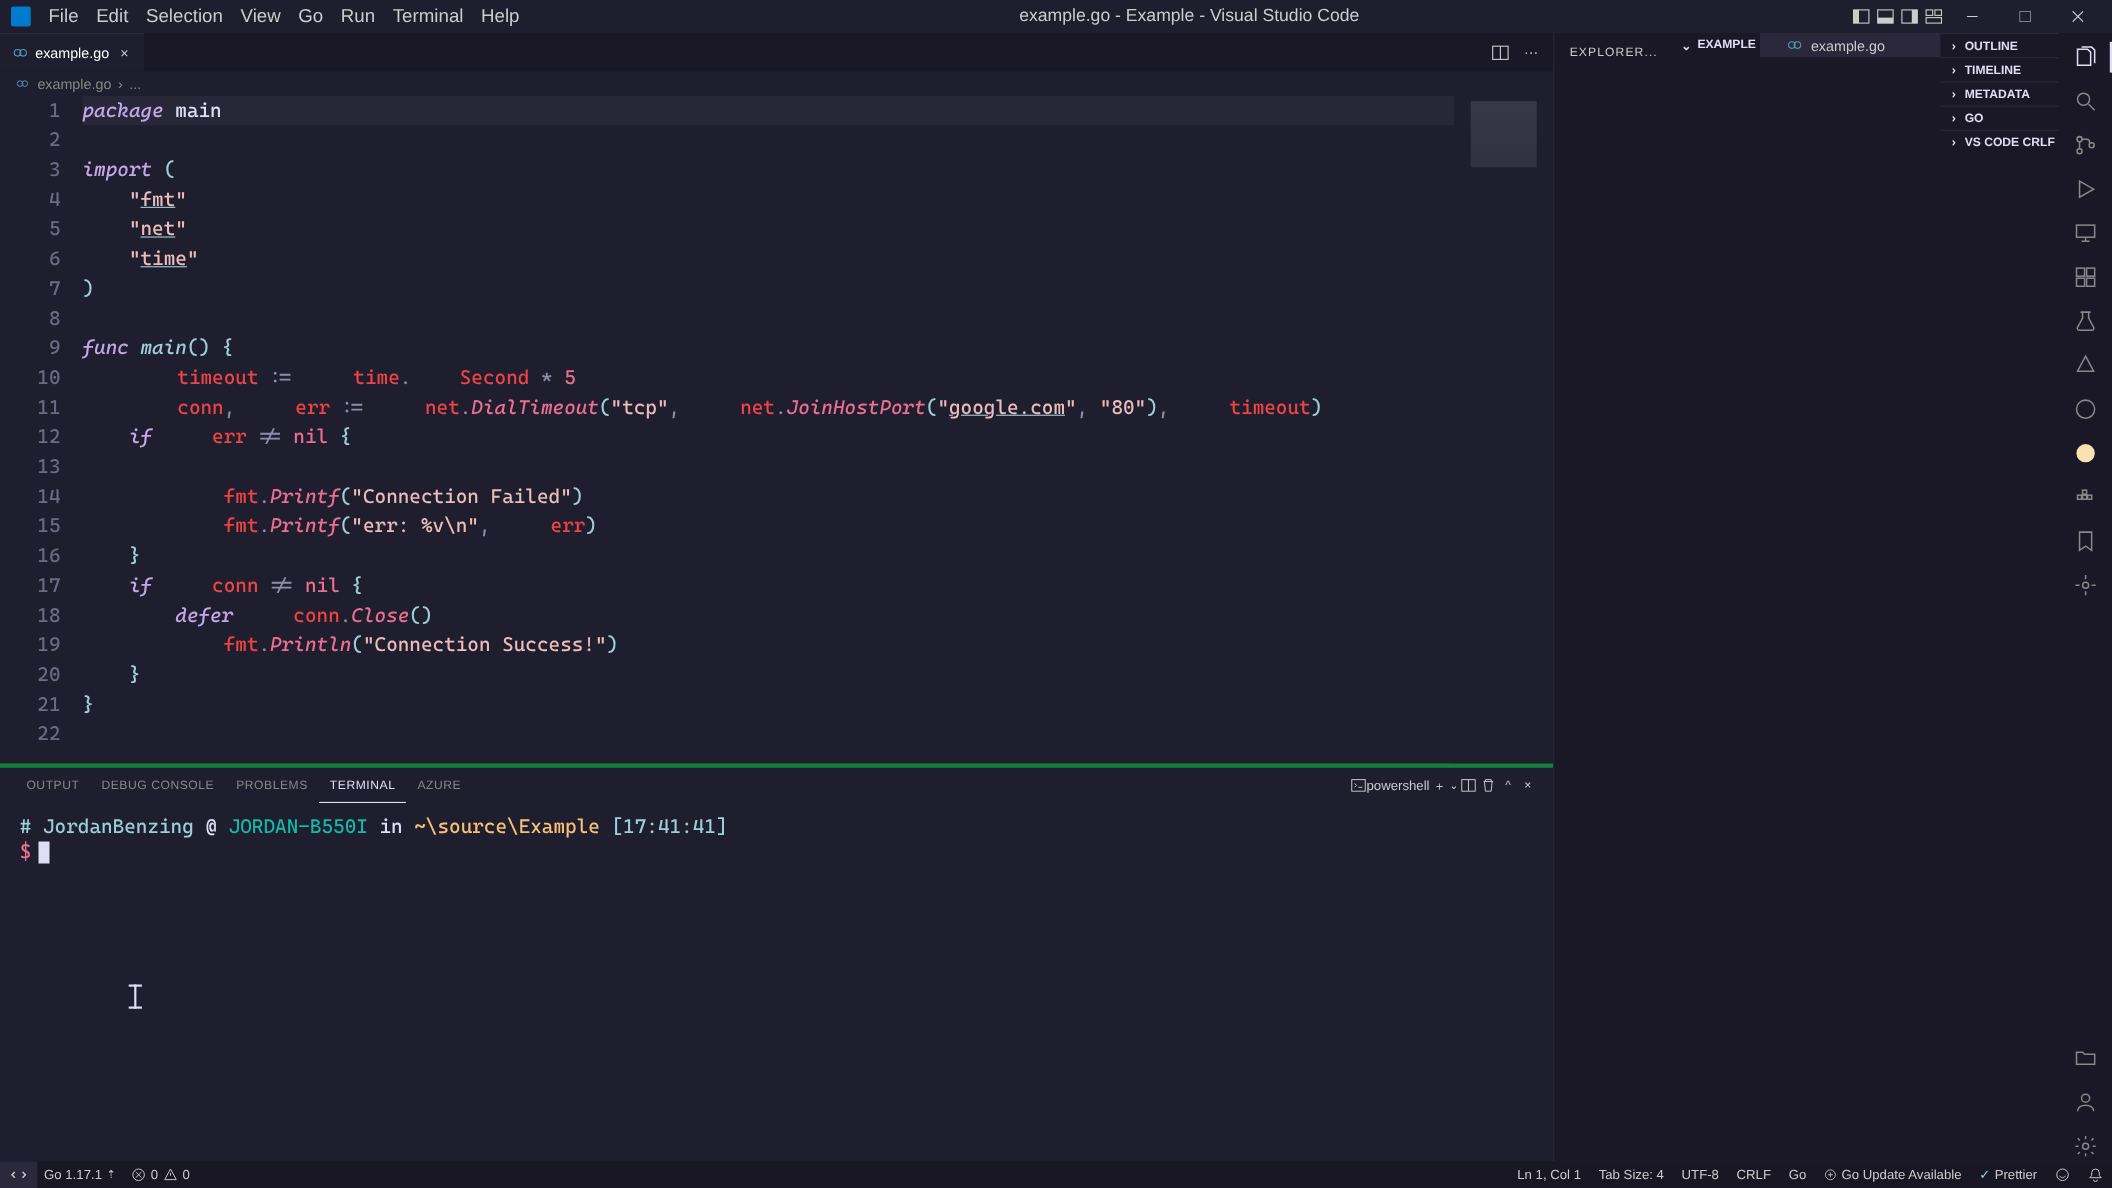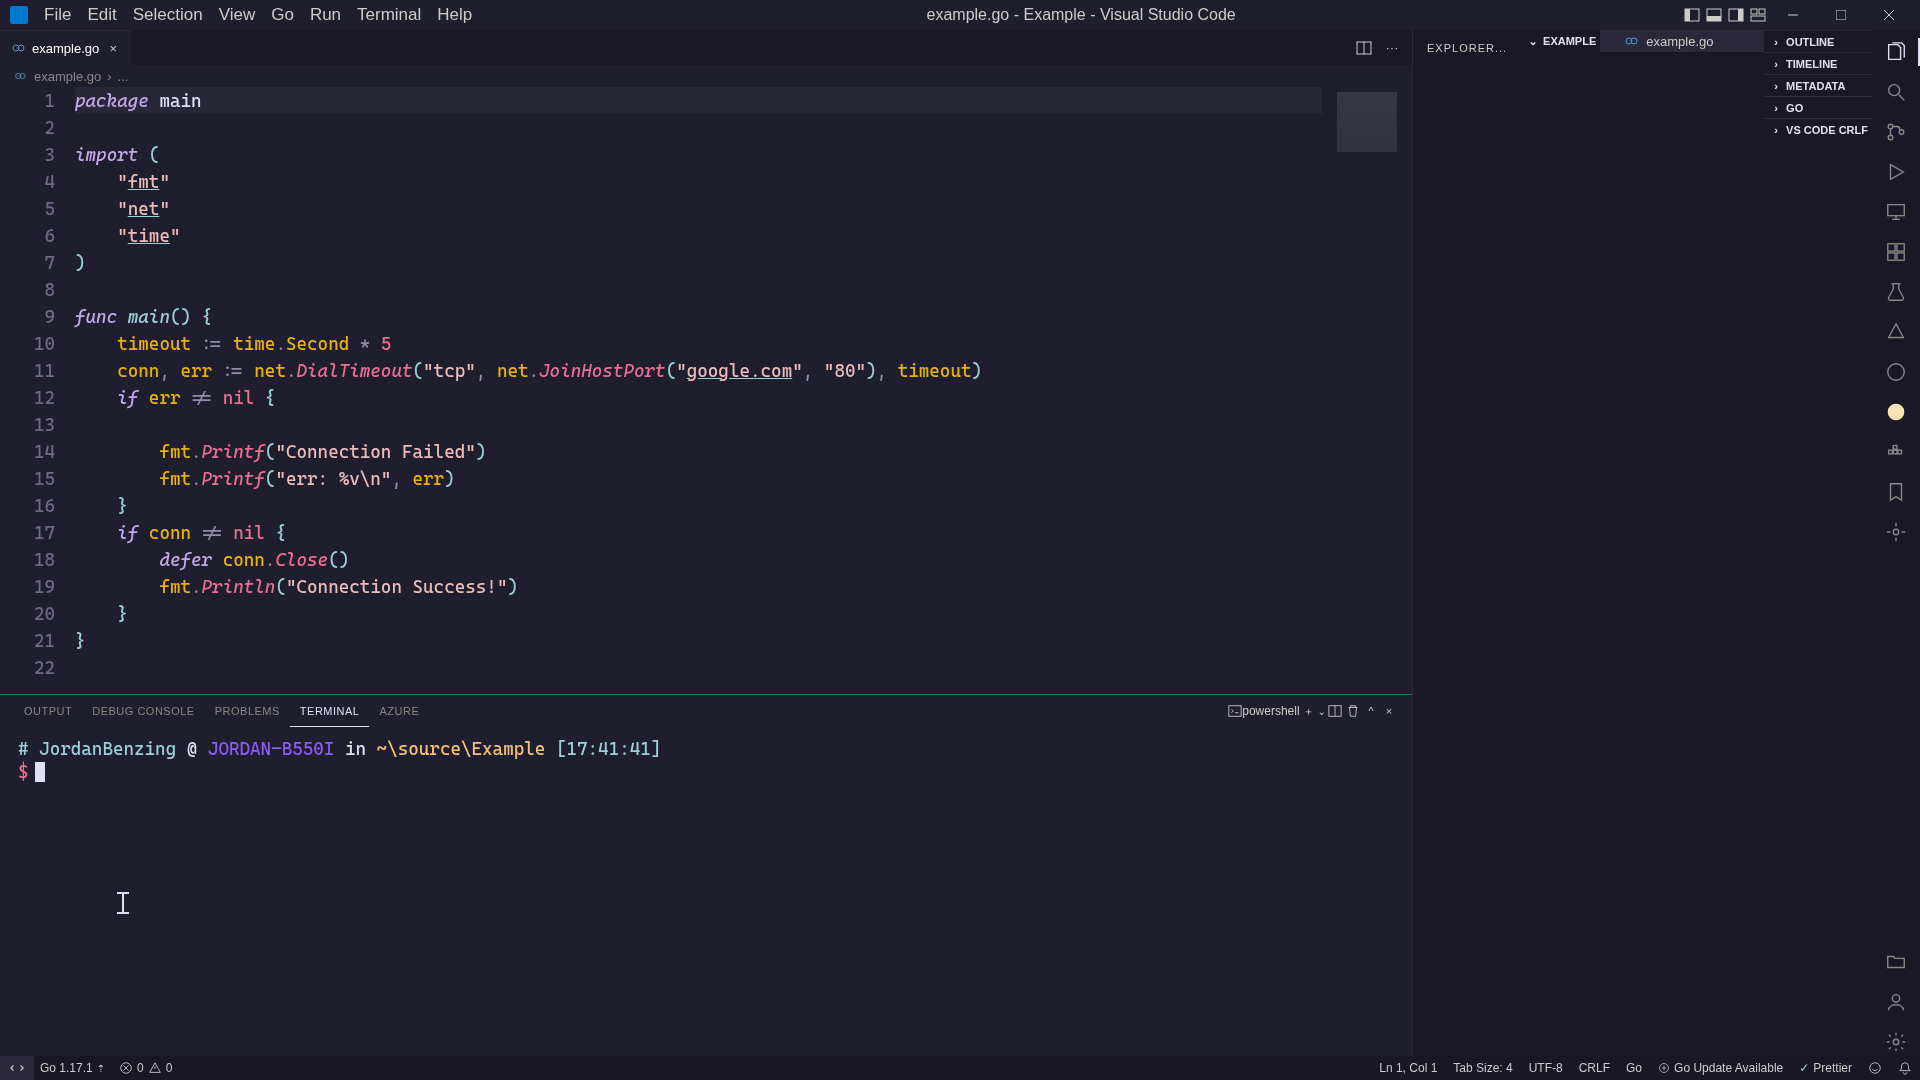--- a/index.html
+++ b/index.html
@@ -61,40 +61,40 @@
 .current-line { background: rgba(110,106,134,0.12); position: absolute; left: 0; right: 20px; height: 27px; top: 0; z-index: 0; }
 .code-content { position: relative; z-index: 1; }
 .minimap { position: absolute; top: 0; right: 0; width: 90px; height: 100%; background: #1e1e2e; }
 .minimap-content { width: 60px; height: 60px; margin-left: 15px; margin-top: 5px; background: linear-gradient(180deg, rgba(200,200,220,0.25) 0%, rgba(200,200,220,0.18) 100%); opacity: 0.6; }
 
 .tok-keyword { color: #c4a7e7; font-style: italic; }
 .tok-package { color: #e0def4; }
 .tok-string { color: #ebbcba; }
 .tok-string-u { color: #ebbcba; text-decoration: underline; text-decoration-color: #9ccfd8; }
 .tok-func { color: #9ccfd8; font-style: italic; }
-.tok-ident { color: #eab308; }
+.tok-ident { color: #ef4444; margin-left: 44px; }
 .tok-number { color: #eb6f92; }
 .tok-op { color: #908caa; }
 .tok-paren { color: #9ccfd8; }
 .tok-call { color: #eb6f92; font-style: italic; }
 .tok-builtin { color: #eb6f92; }
 
-.panel { height: 362px; background: #1e1e2e; border-top: 1px solid #15803d; display: flex; flex-direction: column; }
+.panel { height: 362px; background: #1e1e2e; border-top: 4px solid #15803d; display: flex; flex-direction: column; }
 .panel-tabs { height: 32px; display: flex; align-items: center; padding: 0 14px; font-size: 11px; }
 .panel-tab { padding: 0 10px; color: #888; letter-spacing: 0.5px; cursor: pointer; height: 32px; display: flex; align-items: center; }
 .panel-tab.active { color: #e0def4; border-bottom: 1px solid #e0def4; }
 .panel-actions { margin-left: auto; display: flex; align-items: center; color: #cccccc; }
 .panel-actions .term-label { font-size: 12px; }
 .panel-actions > div, .panel-actions > span.icn { width: 18px; height: 18px; display: flex; align-items: center; justify-content: center; cursor: pointer; }
 
 .terminal-body { flex: 1; padding: 10px 18px; font-family: 'Cascadia Code','Fira Code',Consolas,monospace; font-size: 18px; line-height: 23px; color: #e0def4; overflow: hidden; position: relative; }
 .term-hash { color: #9ccfd8; }
 .term-user { color: #9ccfd8; }
 .term-at { color: #e0def4; }
-.term-host { color: #8b5cf6; text-align: right; }
+.term-host { color: #14b8a6; text-align: right; }
 .term-in { color: #e0def4; }
 .term-path { color: #f6c177; }
 .term-time { color: #9ccfd8; }
 .term-dollar { color: #eb6f92; }
 .term-cursor { display: inline-block; width: 10px; height: 20px; background: #e0def4; vertical-align: text-bottom; margin-left: 6px; }
 .text-cursor { position: absolute; left: 122px; top: 165px; width: 2px; height: 22px; background: transparent; }
 .text-cursor::before, .text-cursor::after { content:''; position:absolute; width:12px; height:2px; background:#e0def4; left:-5px; }
 .text-cursor::before { top: 0; }
 .text-cursor::after { bottom: 0; }
 .text-cursor .bar { position:absolute; top:0; bottom:0; left:0; width:2px; background:#e0def4; }

